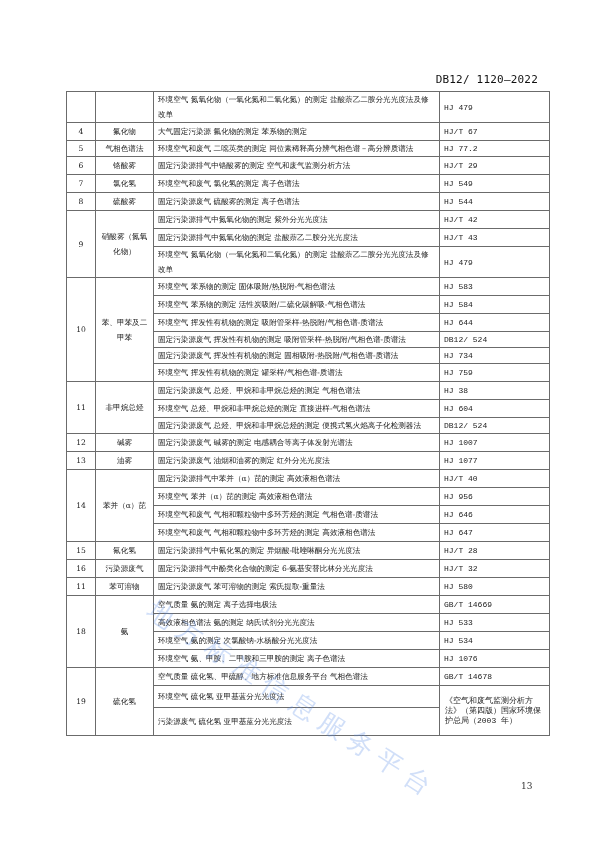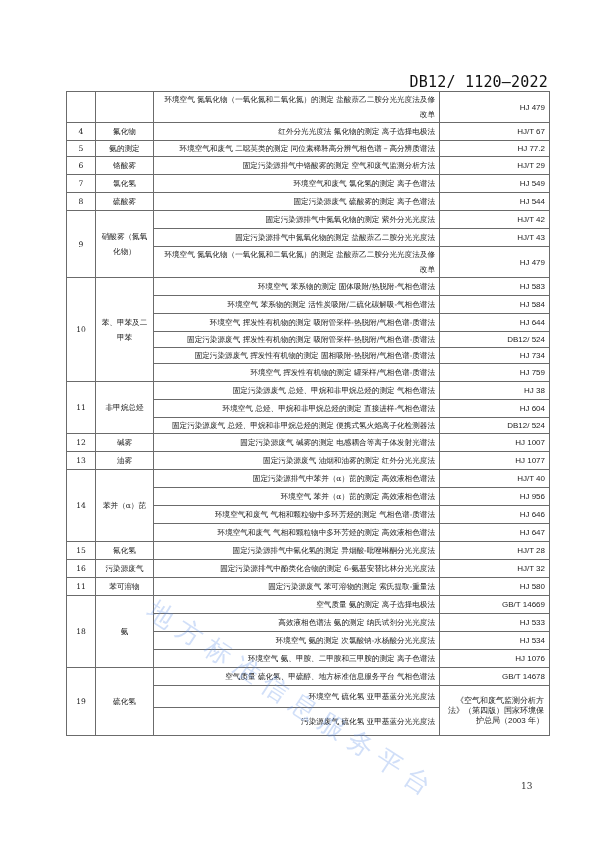--- a/index.html
+++ b/index.html
@@ -1,28 +1,28 @@
 <!DOCTYPE html>
 <html><head>
 <meta charset="utf-8">
 <style>
   html, body { margin: 0; padding: 0; background: #ffffff; }
   body { width: 600px; height: 848px; position: relative; overflow: hidden;
          font-family: "DejaVu Serif", "Liberation Serif", serif; color: #222; }
-  .doc-code { position: absolute; top: 73px; right: 52px; font-family: "DejaVu Sans Mono", "Liberation Mono", monospace;
-              font-size: 15px; letter-spacing: 0.2px; color: #111; margin-left: 27px; }
+  .doc-code { position: absolute; top: 73px; right: 62px; font-family: "DejaVu Sans Mono", "Liberation Mono", monospace;
+              font-size: 11px; letter-spacing: 0.2px; color: #111; margin-left: 27px; }
   .page-num { position: absolute; top: 781px; left: 521px; font-size: 9px; color: #333; }
   table.std { position: absolute; top: 91px; left: 66px; width: 483px; border-collapse: collapse;
               table-layout: fixed; font-size: 7.6px; line-height: 15px; }
   table.std td { border: 1px solid #6b6b6b; padding: 0 4px; vertical-align: middle; }
   table.std col.c1 { width: 29px; } table.std col.c2 { width: 58px; }
   table.std col.c3 { width: 286px; } table.std col.c4 { width: 110px; }
   td.no, td.item { text-align: center; }
-  td.code { text-align: right; font-family: Liberation Sans, sans-serif; font-size: 8px; margin-left: 21px; }
-  td.method { text-align: right; }
+  td.code { text-align: left; font-family: Liberation Mono, monospace; font-size: 8px; margin-left: 21px; }
+  td.method { text-align: left; }
   tr.r1 td { height: 17px; }
   .watermark { position: absolute; left: 150px; top: 590px; transform: rotate(33deg); transform-origin: left center;
                font-family: "DejaVu Sans", sans-serif; font-size: 26px; letter-spacing: 8px; color: rgba(90,140,230,0.28);
                white-space: nowrap; pointer-events: none; }
 </style>
 </head>
 <body>
 
 <div class="doc-code">DB12/ 1120—2022</div>
 
@@ -38,27 +38,27 @@
     <tr>
       <td class="no"></td>
       <td class="item"></td>
       <td class="method">环境空气 氮氧化物（一氧化氮和二氧化氮）的测定 盐酸萘乙二胺分光光度法及修改单</td>
       <td class="code">HJ 479</td>
     </tr>
 
     <tr class="r1">
       <td class="no">4</td>
       <td class="item">氟化物</td>
-      <td class="method">红外分光光度法 氟化物的测定 离子选择电极法</td>
+      <td class="method">大气固定污染源 氟化物的测定 苯系物的测定</td>
       <td class="code">HJ/T 67</td>
     </tr>
 
     <tr>
       <td class="no">5</td>
-      <td class="item">氨的测定</td>
+      <td class="item">气相色谱法</td>
       <td class="method">环境空气和废气 二噁英类的测定 同位素稀释高分辨气相色谱－高分辨质谱法</td>
       <td class="code">HJ 77.2</td>
     </tr>
 
     <tr class="r1">
       <td class="no">6</td>
       <td class="item">铬酸雾</td>
       <td class="method">固定污染源排气中铬酸雾的测定 空气和废气监测分析方法</td>
       <td class="code">HJ/T 29</td>
     </tr>

